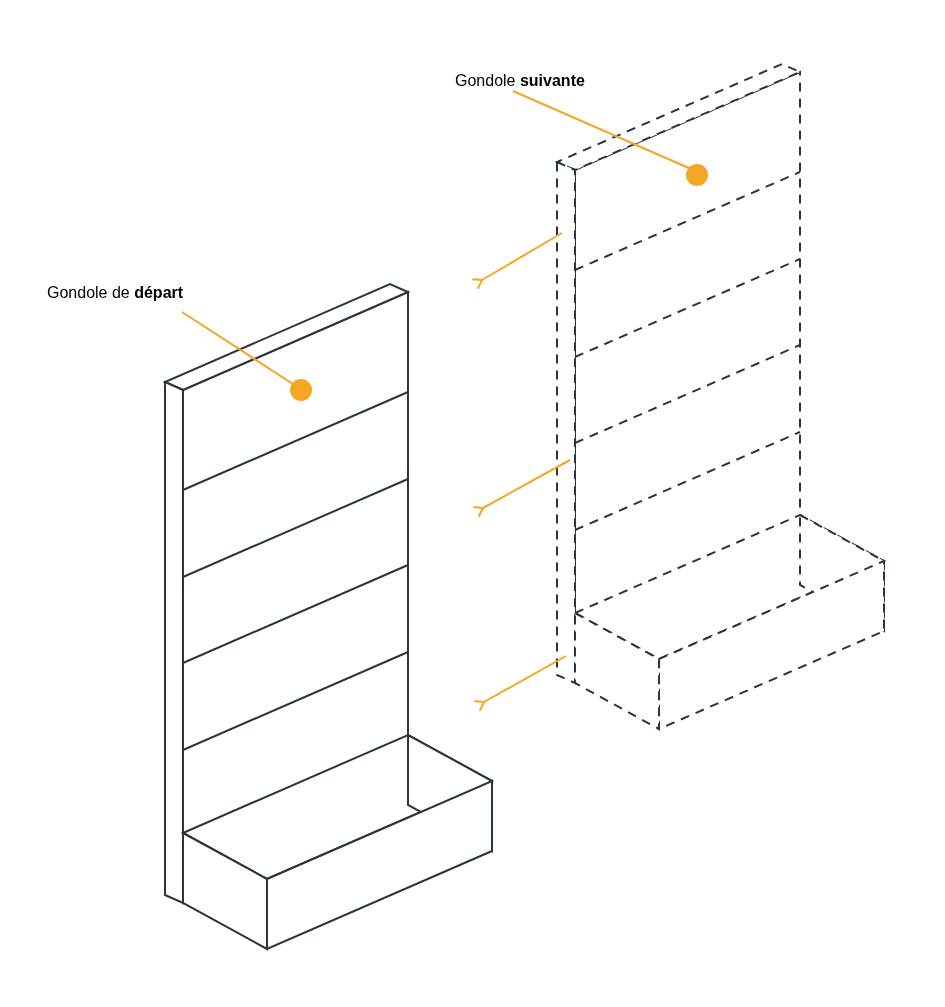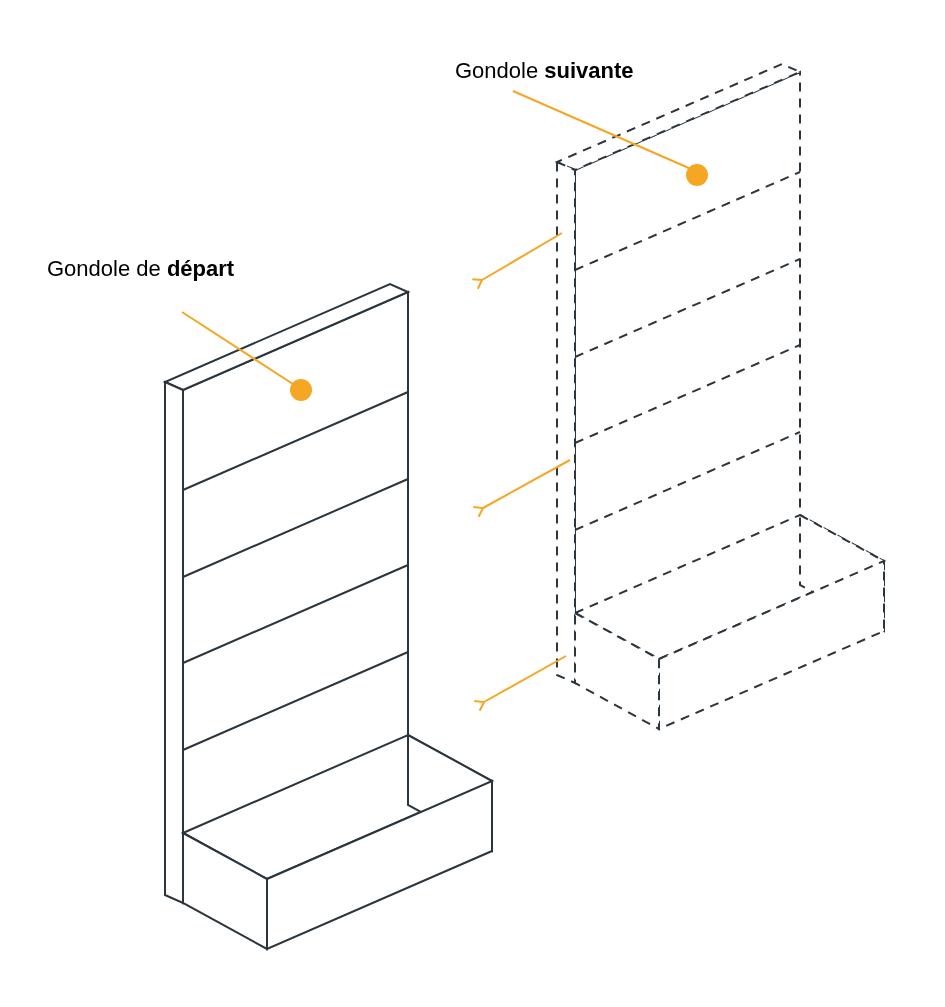--- a/index.html
+++ b/index.html
@@ -44,24 +44,25 @@
     fill: none;
     stroke: var(--accent);
     stroke-width: 2;
   }
   .accent-fill {
     fill: var(--accent);
     stroke: none;
   }
   .label {
     position: absolute;
-    font-size: 22px;
+    font-size: 16px;
     line-height: 26px;
     color: #000000;
     white-space: nowrap;
+    margin-top: 10px;
   }
   .label b { font-weight: bold; }
 </style>
 </head>
 <body>
 
 <div class="stage">
   <svg viewBox="0 0 945 1007">
     <defs>
       <marker id="arrowhead" markerWidth="14" markerHeight="14" refX="3" refY="7" orient="auto" markerUnits="userSpaceOnUse">
@@ -100,16 +101,16 @@
       <line class="accent-stroke" x1="513" y1="91" x2="691" y2="169"></line>
       <line class="accent-stroke" x1="182" y1="312" x2="296" y2="386"></line>
       <circle class="accent-fill" cx="697" cy="175" r="11"></circle>
       <circle class="accent-fill" cx="301" cy="390" r="11"></circle>
     </g>
   </svg>
 
   <div class="label" style="left:455px; top:58px">
     <span>Gondole </span><b>suivante</b>
   </div>
-  <div class="label" style="left:47px; top:256px">
+  <div class="label" style="left:47px; top:270px">
     <span>Gondole de </span><b>départ</b>
   </div>
 </div>
 
 </body></html>

